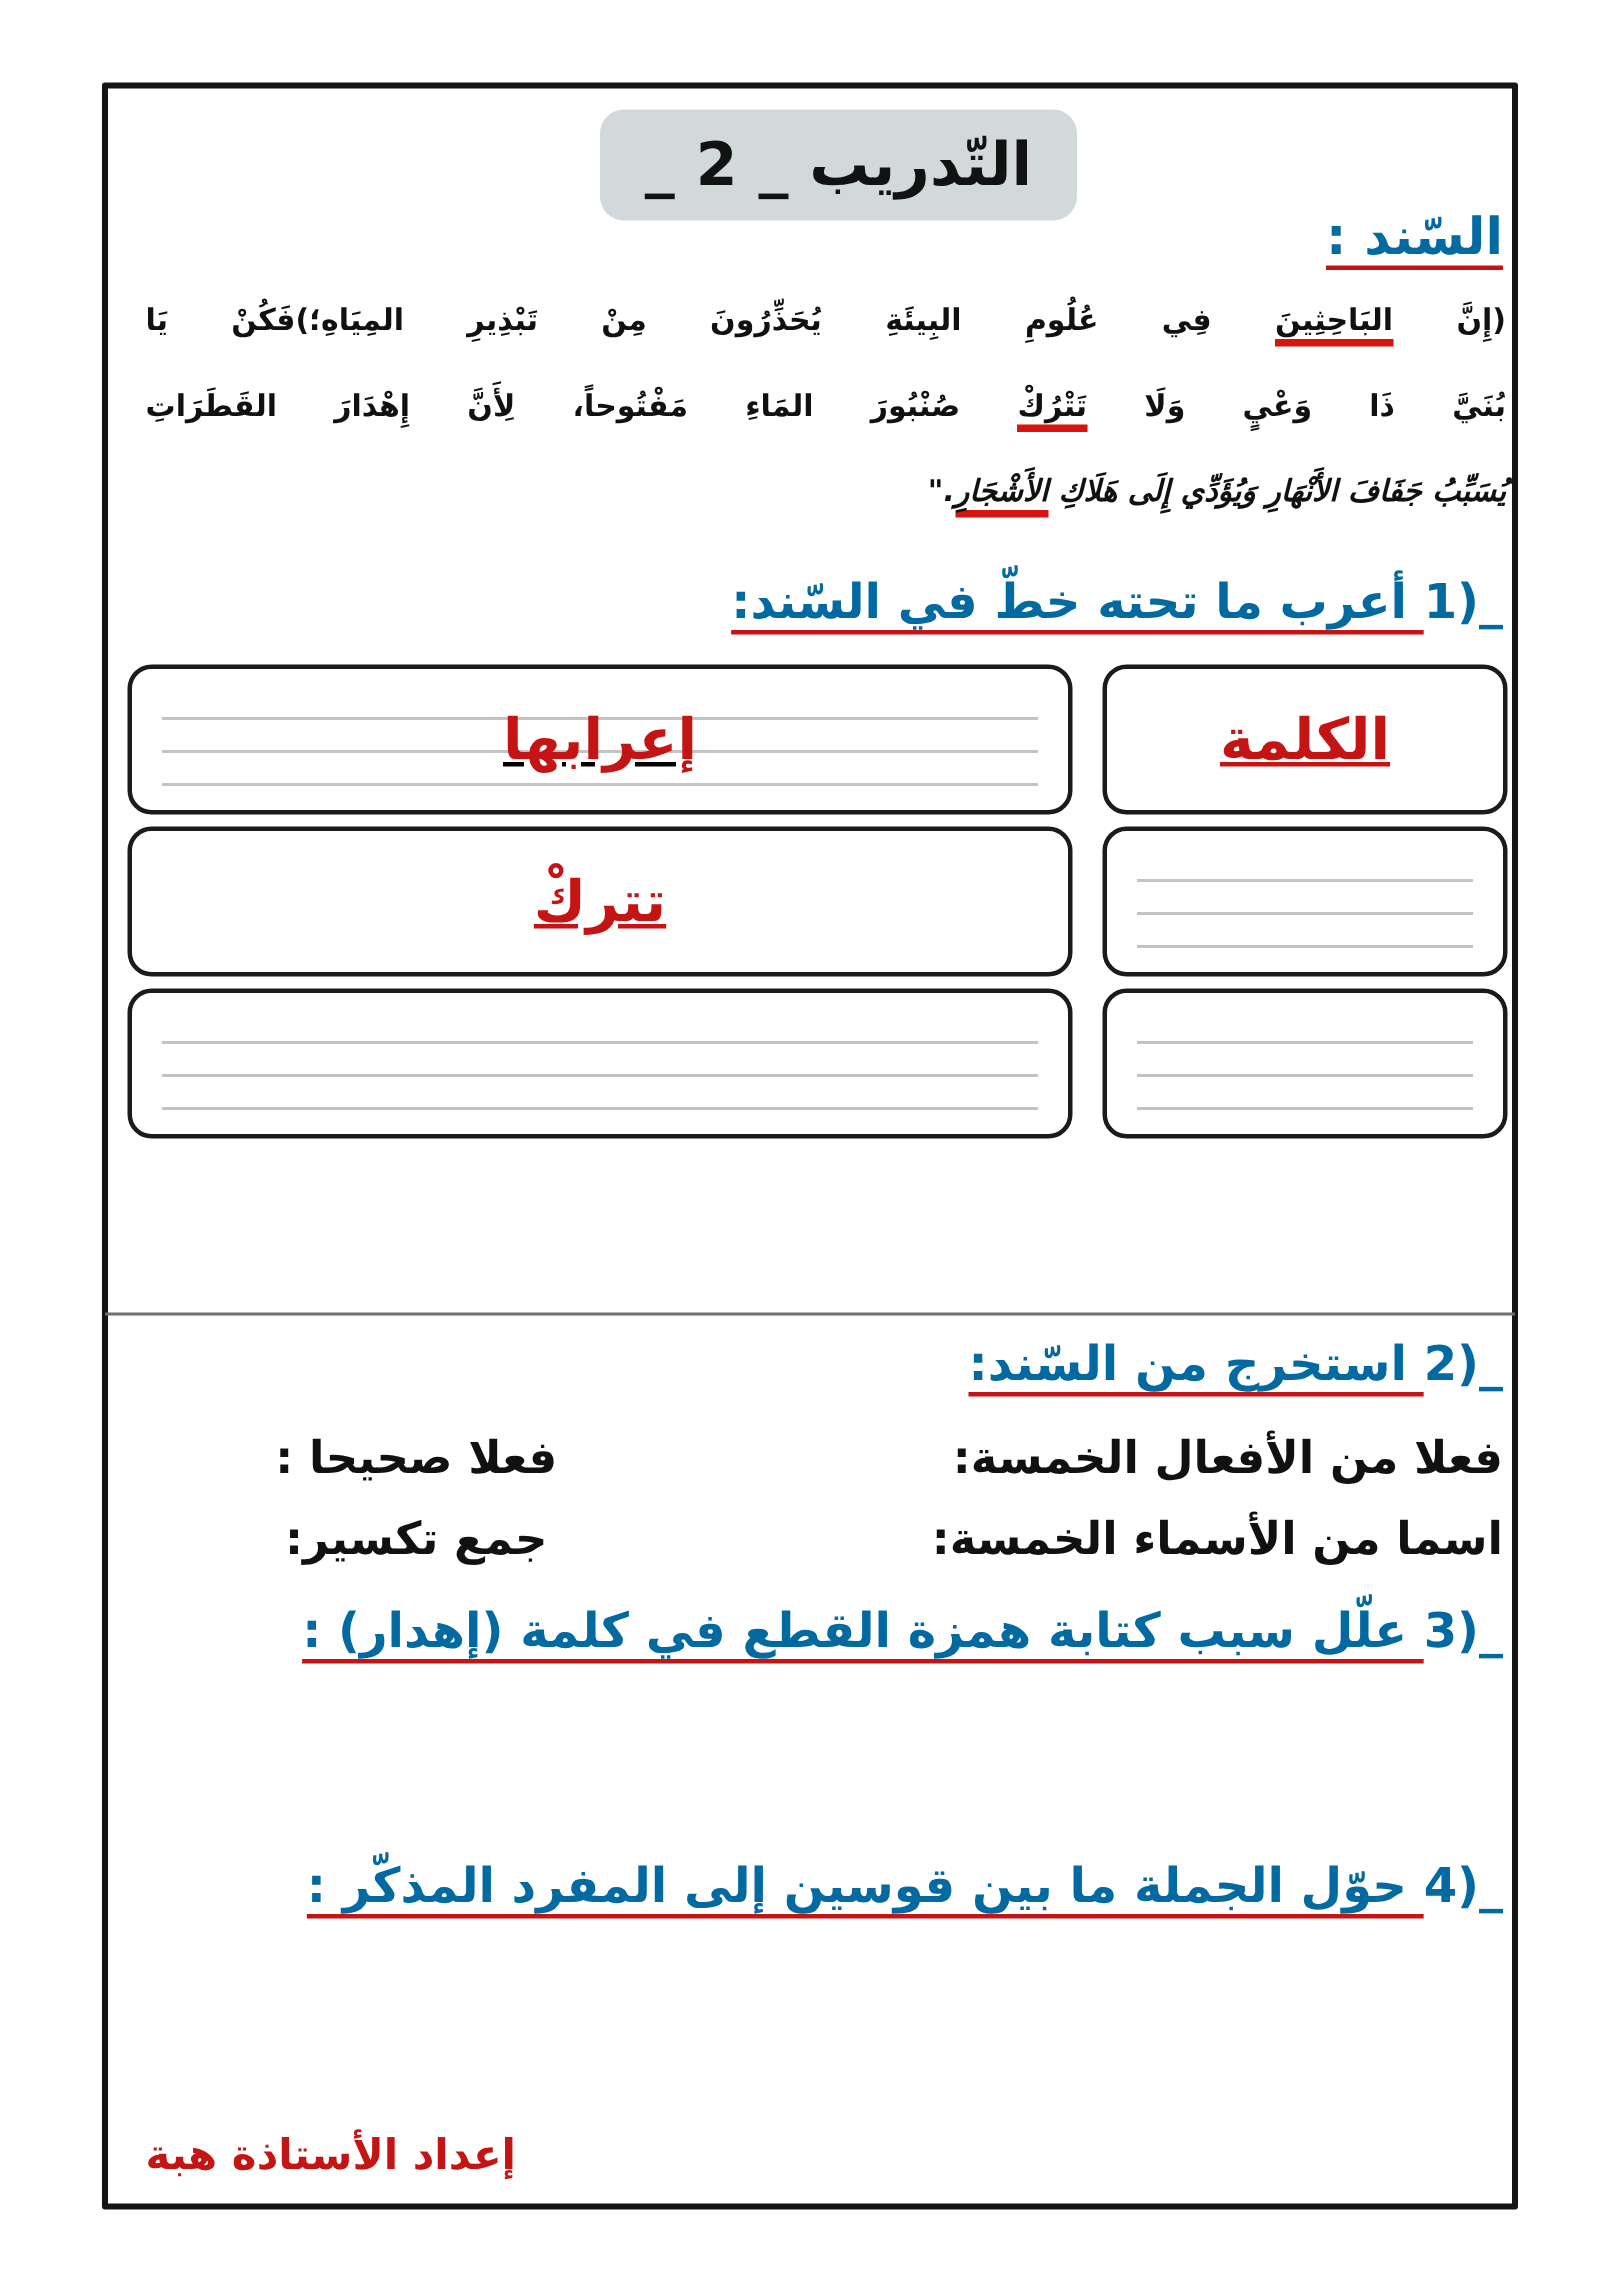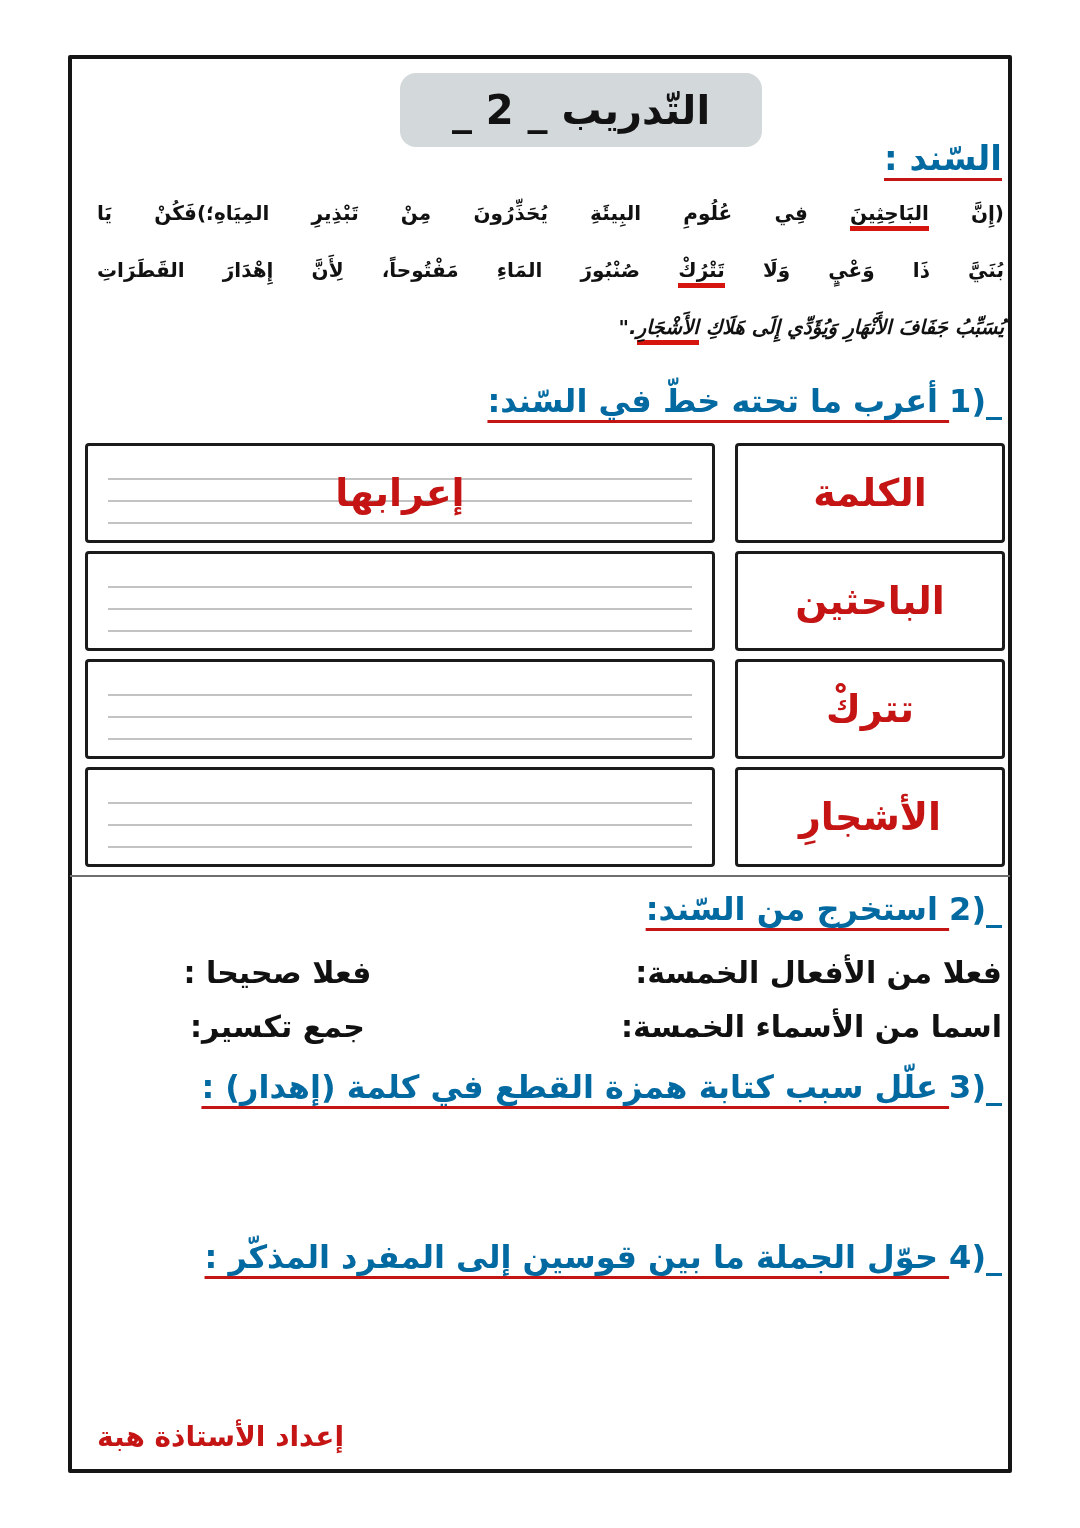--- a/index.html
+++ b/index.html
@@ -2,21 +2,21 @@
 <html lang="ar" dir="rtl"><head>
 <meta charset="utf-8">
 <style>
   * { margin:0; padding:0; box-sizing:border-box; }
   body { background:#ffffff; font-family:"DejaVu Sans","Liberation Sans",sans-serif; }
   .sheet { position:relative; width:1080px; height:1528px; background:#ffffff; overflow:hidden; }
 
   .frame { position:absolute; left:68px; top:55px; width:944px; height:1418px;
            border:4px solid #151515; border-radius:2px; background:#ffffff; }
 
-  .title-pill { position:absolute; top:73px; left:400px; width:362px; height:74px;
+  .title-pill { position:absolute; top:73px; left:400px; width:318px; height:74px;
                 background:#d3d8da; border-radius:16px; display:flex; align-items:center;
                 justify-content:center; }
   .title-pill span { font-size:40px; font-weight:bold; color:#121212; direction:rtl; }
   .heading { position:absolute; right:78px; font-weight:bold; color:#0369a1; direction:rtl;
              text-decoration:underline; text-decoration-color:#c41414;
              text-decoration-thickness:2.5px; text-underline-offset:8px; }
   .qnum { direction:ltr; unicode-bidi:embed; display:inline-block; }
 
   .sanad-label { top:138px; font-size:34px; }
 
@@ -25,21 +25,21 @@
   .s-line { height:57px; line-height:54px; }
   .jst { text-align:justify; text-align-last:justify; }
   .rgt { text-align:right;font-style:italic; }
   .u-word { border-bottom:5px solid #d6150e; padding-bottom:1px; }
 
   .q1-h { top:382px; font-size:32px; }
 
   .word-table { position:absolute; top:443px; left:85px; width:920px;
                 display:grid; direction:rtl; grid-template-columns:270px 630px;
                 grid-auto-rows:100px; column-gap:20px; row-gap:8px; }
-  .cell { border:3px solid #1b1b1b; border-radius:4px; background:#ffffff; }
+  .cell { border:3px solid #1b1b1b; border-radius:16px; background:#ffffff;text-decoration:underline; }
   .cell-word { display:flex; align-items:center; justify-content:center;
                font-size:38px; font-weight:bold; color:#c41414; }
   .cell-answer { padding:12px 20px;
         background-image:repeating-linear-gradient(to bottom,
           transparent 0px, transparent 20px, #c3c3c3 20px, #c3c3c3 22px);
         background-origin:content-box; background-clip:content-box;
         display:flex; align-items:center; justify-content:center; }
   .cell-answer .hdr { font-size:38px; font-weight:bold; color:#c41414; }
 
   .divider { position:absolute; top:875px; left:70px; width:940px; border-top:2px solid #6f6f6f; }
@@ -78,27 +78,25 @@
   </div>
 
   <div class="heading q1-h"><span class="qnum">1)_</span><span> أعرب ما تحته خطّ في السّند:</span></div>
 
   <div class="word-table">
     <div class="cell cell-word">الكلمة</div>
     <div class="cell cell-answer">
         <span class="hdr">إعرابها</span>
       </div>
 
-    <div class="cell cell-word">الباحثين</div>
     <div class="cell cell-answer"></div>
 
     <div class="cell cell-word">تتركْ</div>
     <div class="cell cell-answer"></div>
 
-    <div class="cell cell-word">الأشجارِ</div>
     <div class="cell cell-answer"></div>
   </div>
 
   <div class="divider"></div>
 
   <div class="heading q2-h"><span class="qnum">2)_</span><span> استخرج من السّند:</span></div>
 
   <div class="ext-row ext-row-1">
     <span>فعلا من الأفعال الخمسة:</span>
     <span class="ext-left">فعلا صحيحا :</span>

